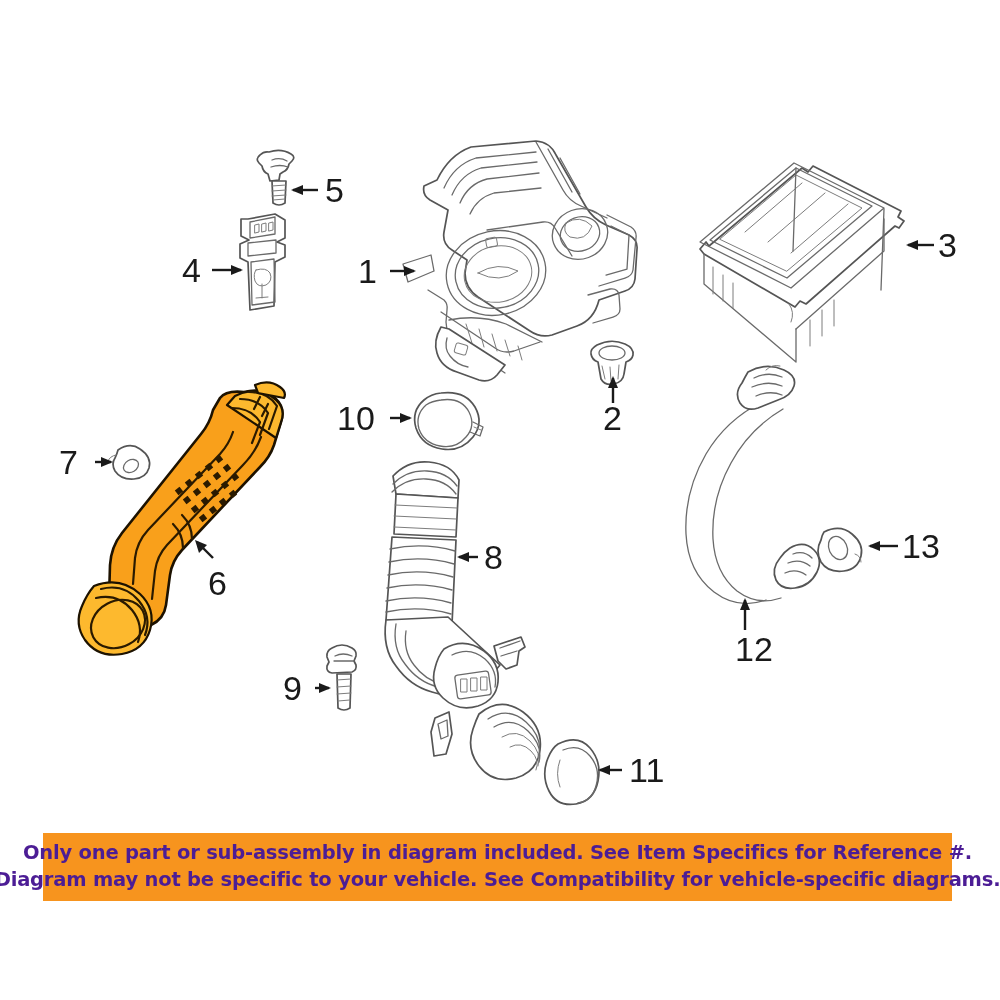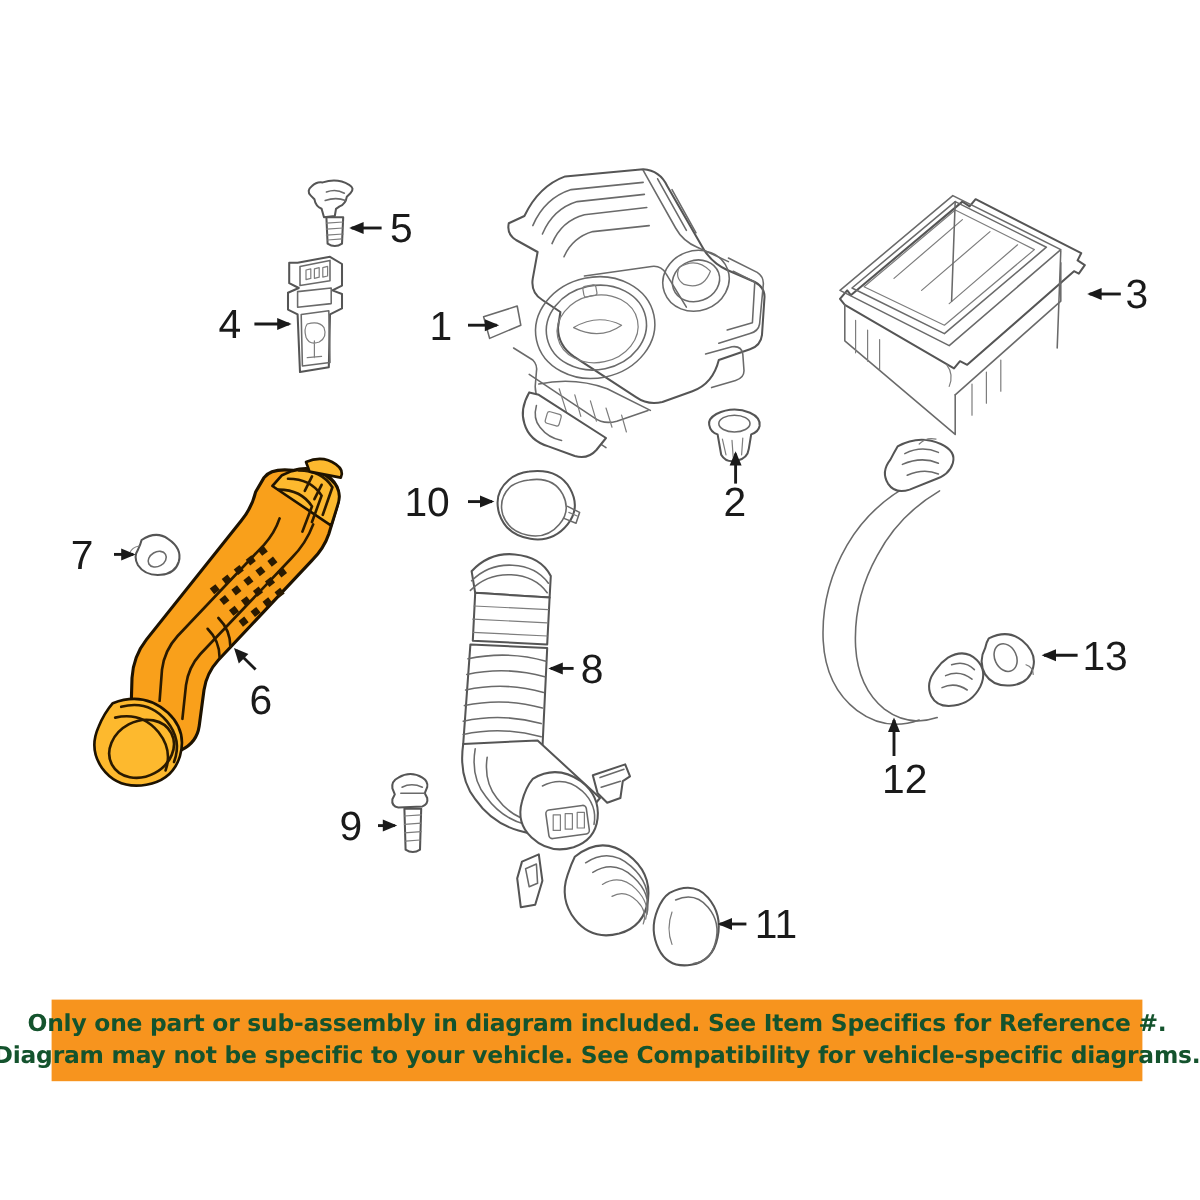--- a/index.html
+++ b/index.html
@@ -94,21 +94,21 @@
     height: 68px;
     background: #F7941E;
     box-sizing: border-box;
     display: flex;
     flex-direction: column;
     align-items: center;
     justify-content: center;
     padding: 2px 10px;
   }
   #disclaimer-banner .line {
-    color: #14532d;
+    color: #4c1d95;
     font-family: "DejaVu Sans", sans-serif;
     font-weight: bold;
     font-size: 19.5px;
     line-height: 1.36;
     letter-spacing: -0.2px;
     white-space: nowrap;
     text-align: center;
   }
 </style>
 </head>

